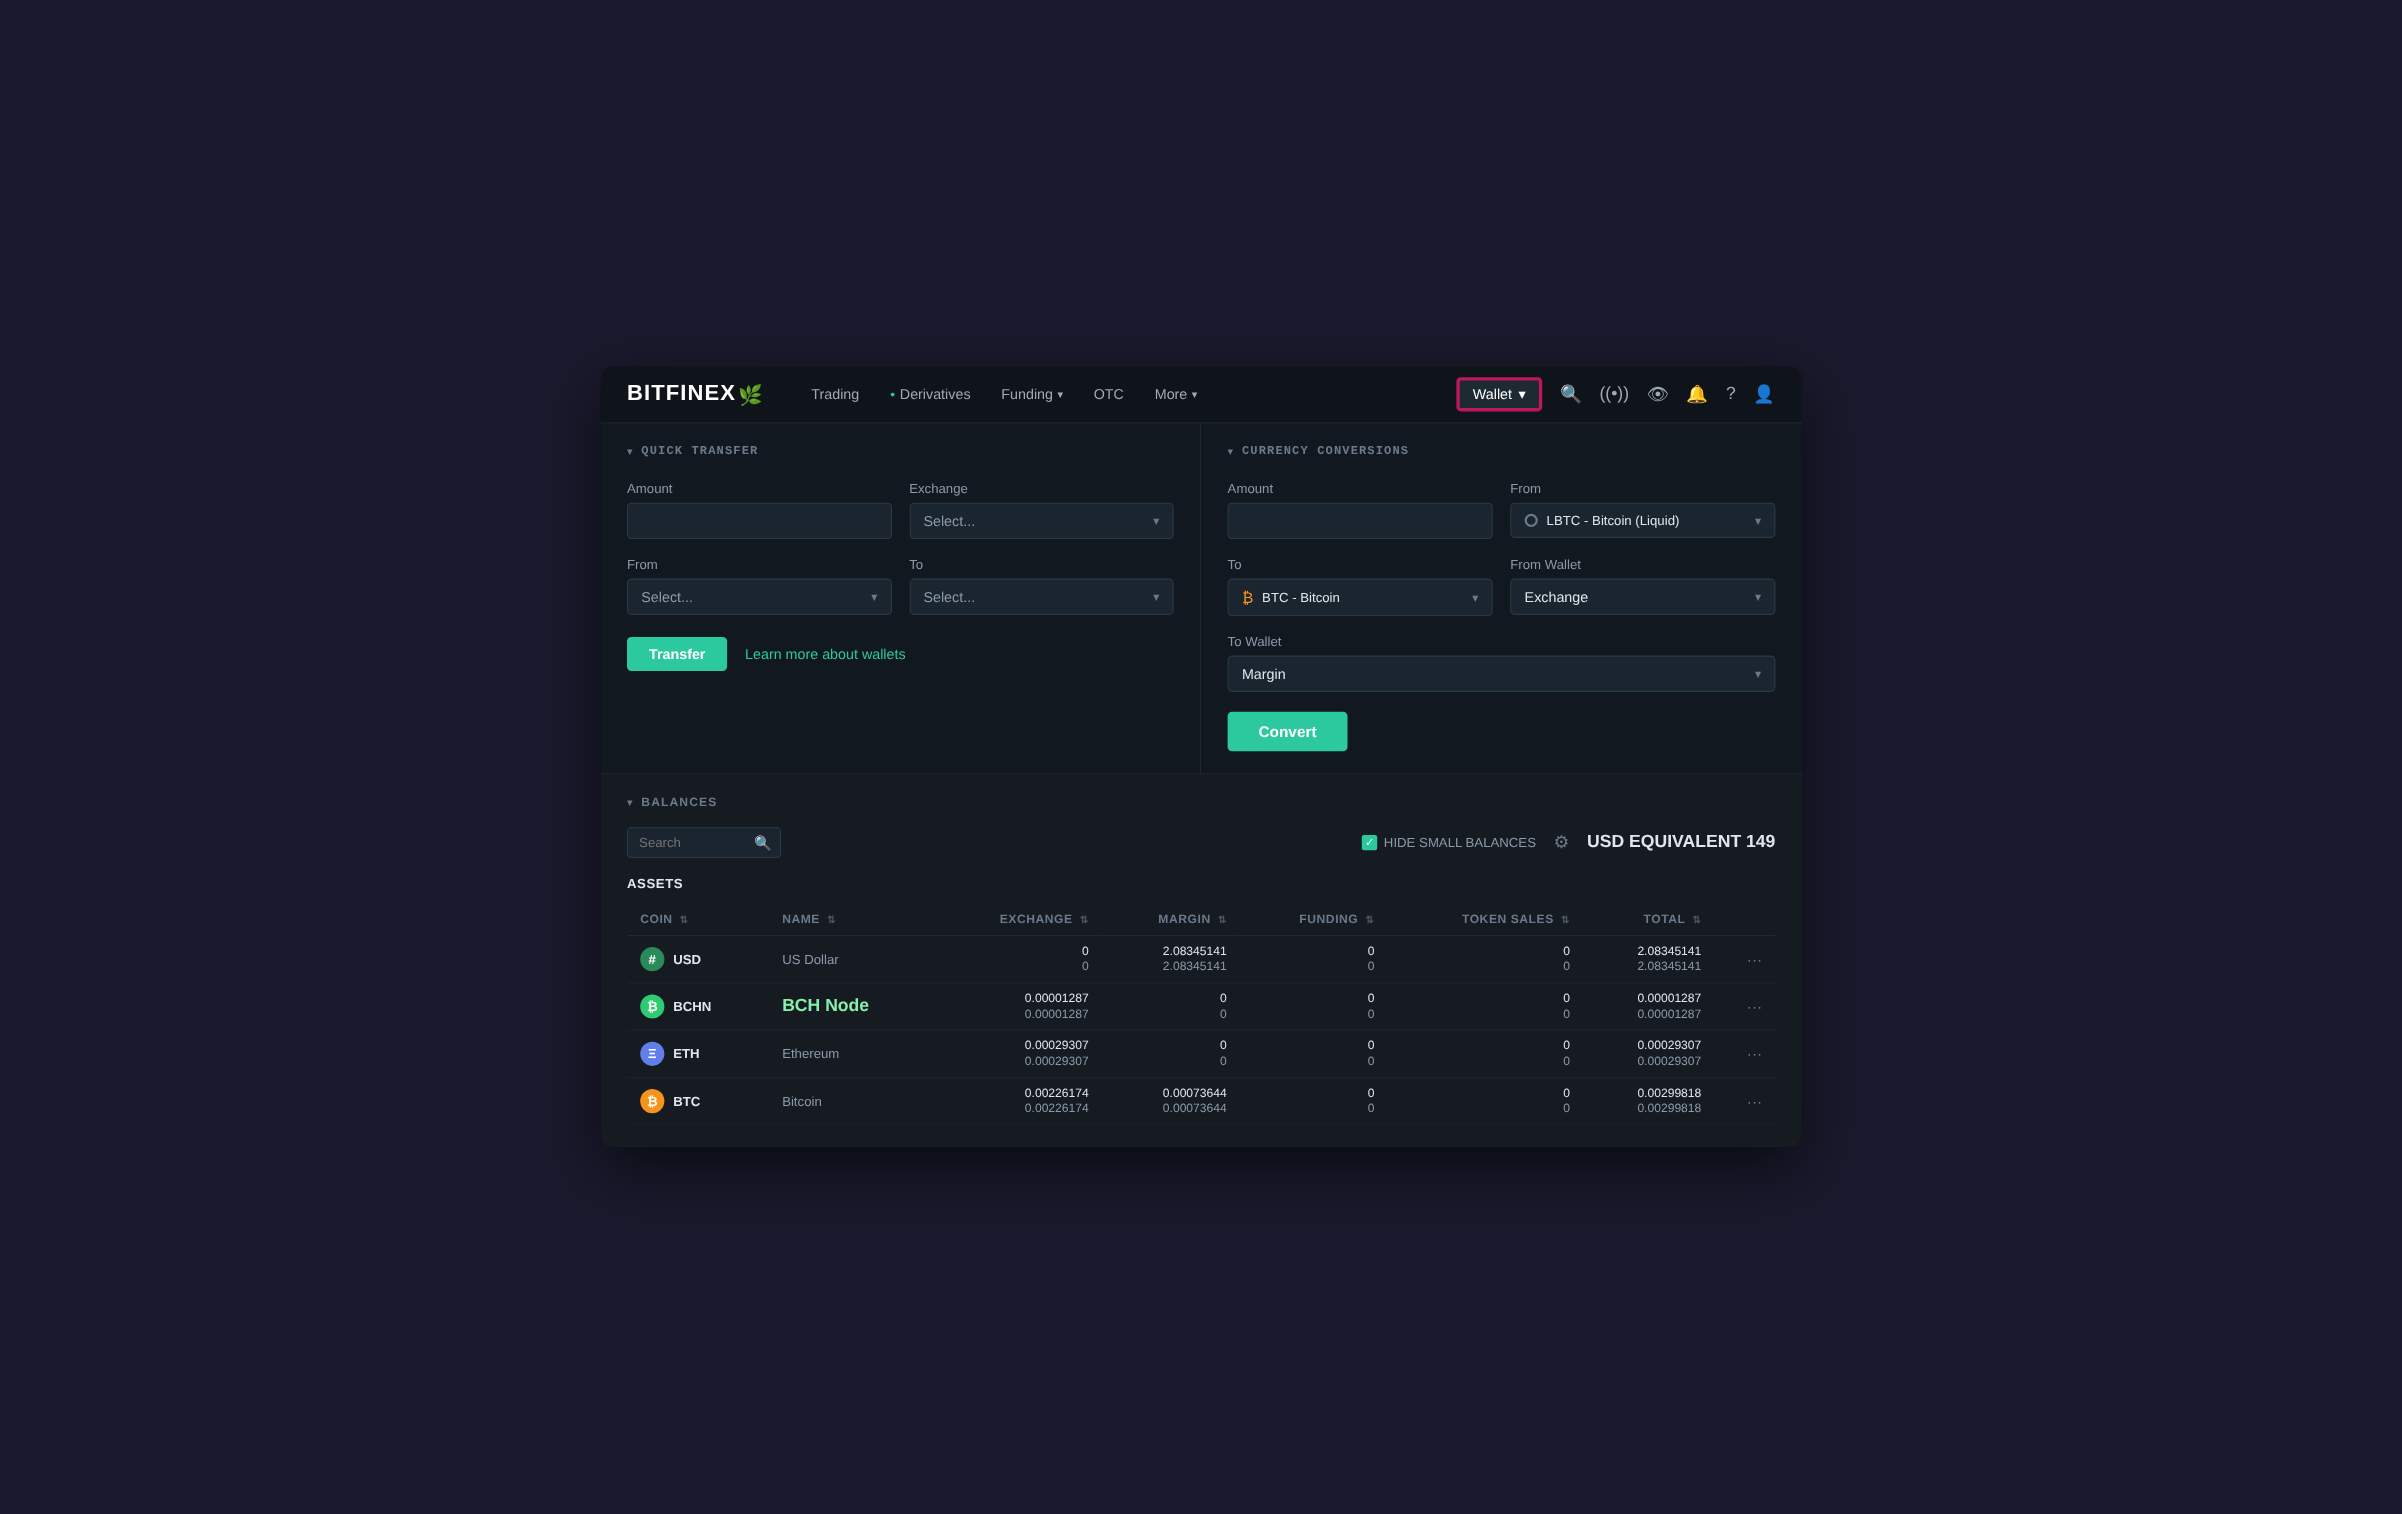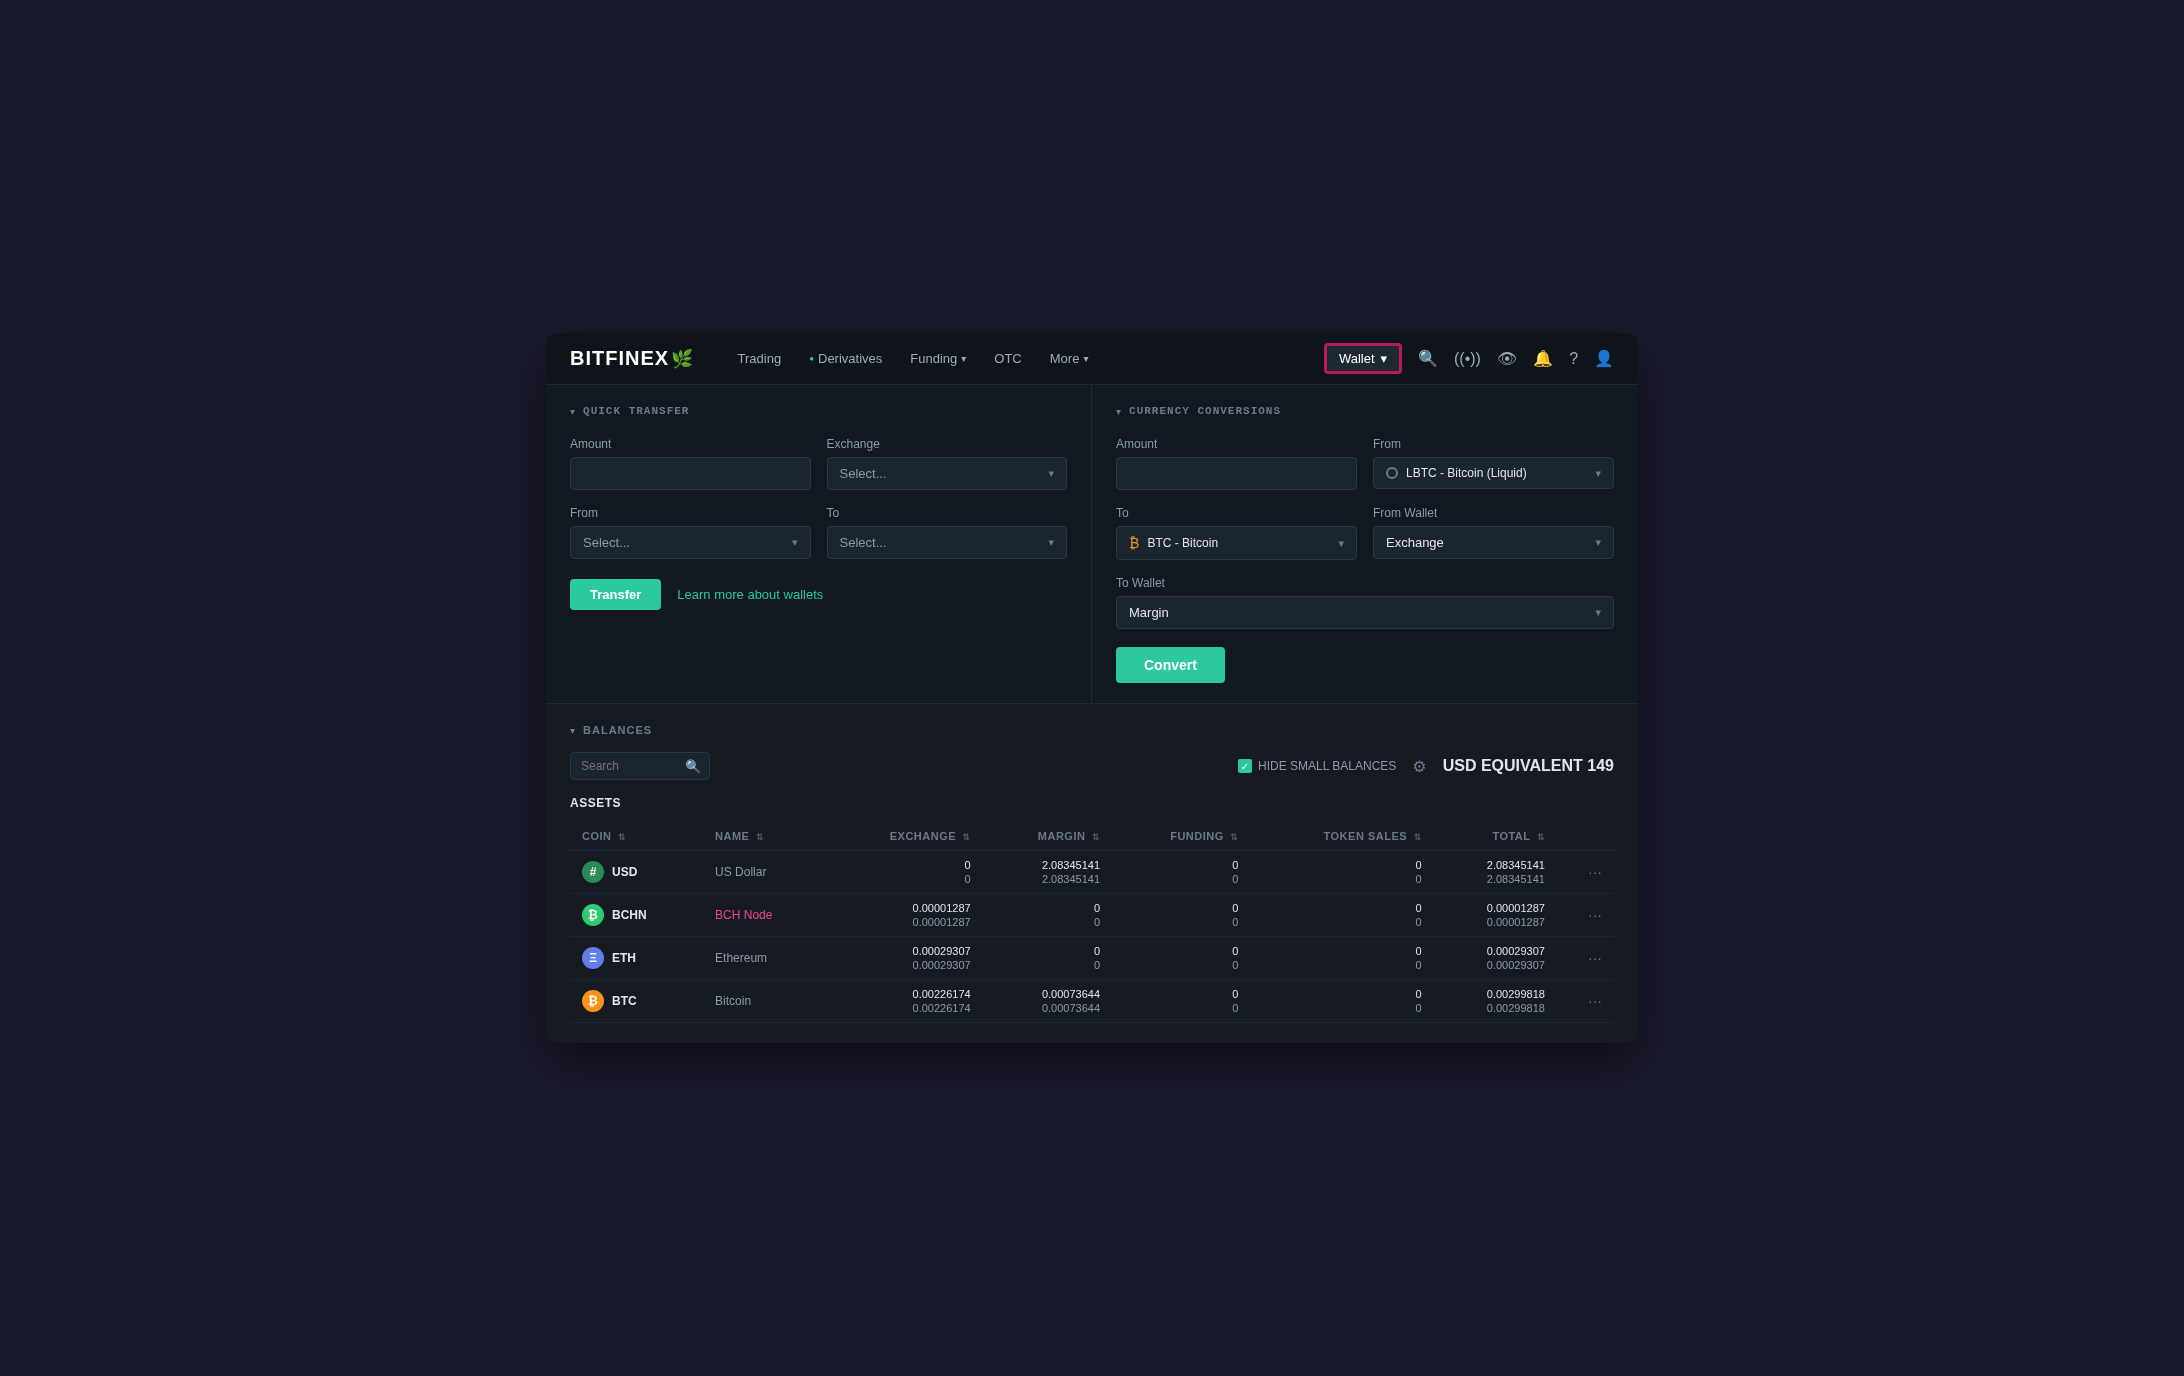--- a/index.html
+++ b/index.html
@@ -620,21 +620,21 @@
       <span class="row-menu">···</span>
     </td>
   </tr>
               <tr>
     <td>
       <div class="coin-cell">
         <div class="coin-icon" style="background:#2ecc71;color:#fff;">₿</div>
         <span class="coin-ticker">BCHN</span>
       </div>
     </td>
-    <td style="color:#ec4899;font-size:12px;">BCH Node</td>
+    <td style="color:#86efac;font-size:16px;font-weight:bold;">BCH Node</td>
     <td>
       <div class="double-val">
         <span>0.00001287</span>
         <span>0.00001287</span>
       </div>
     </td>
     <td>
       <div class="double-val">
         <span>0</span>
         <span>0</span>

